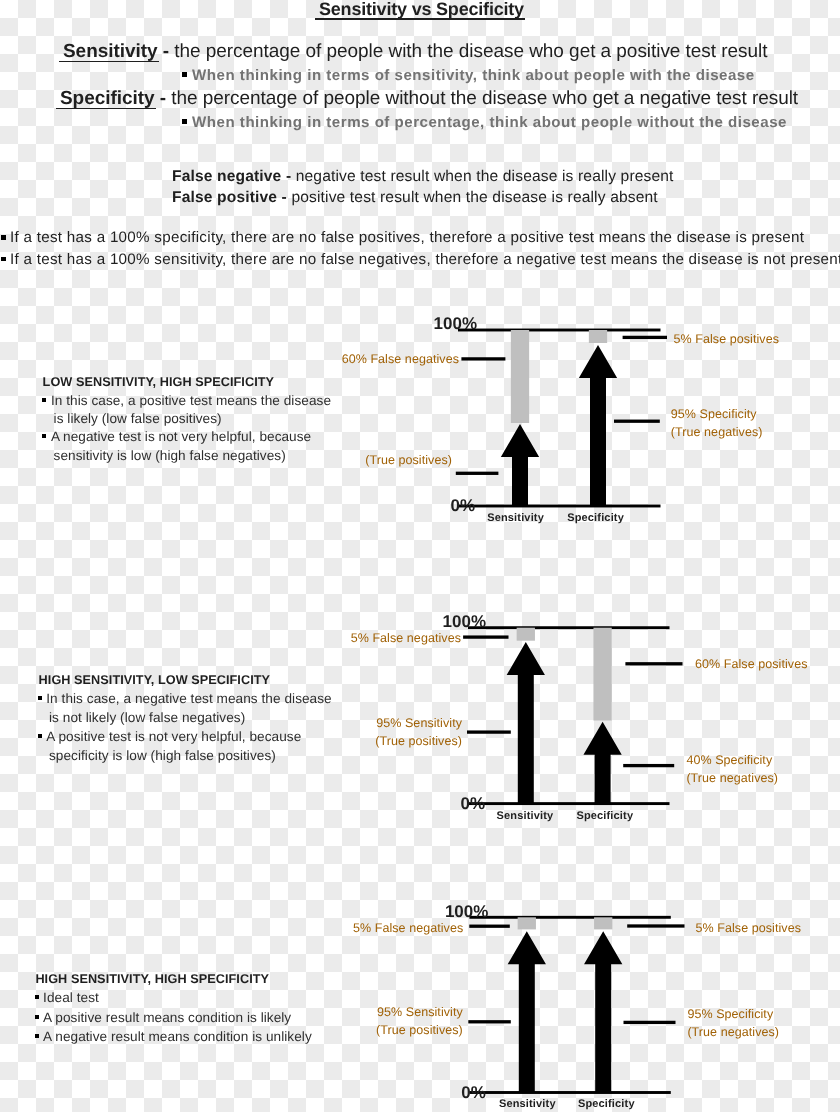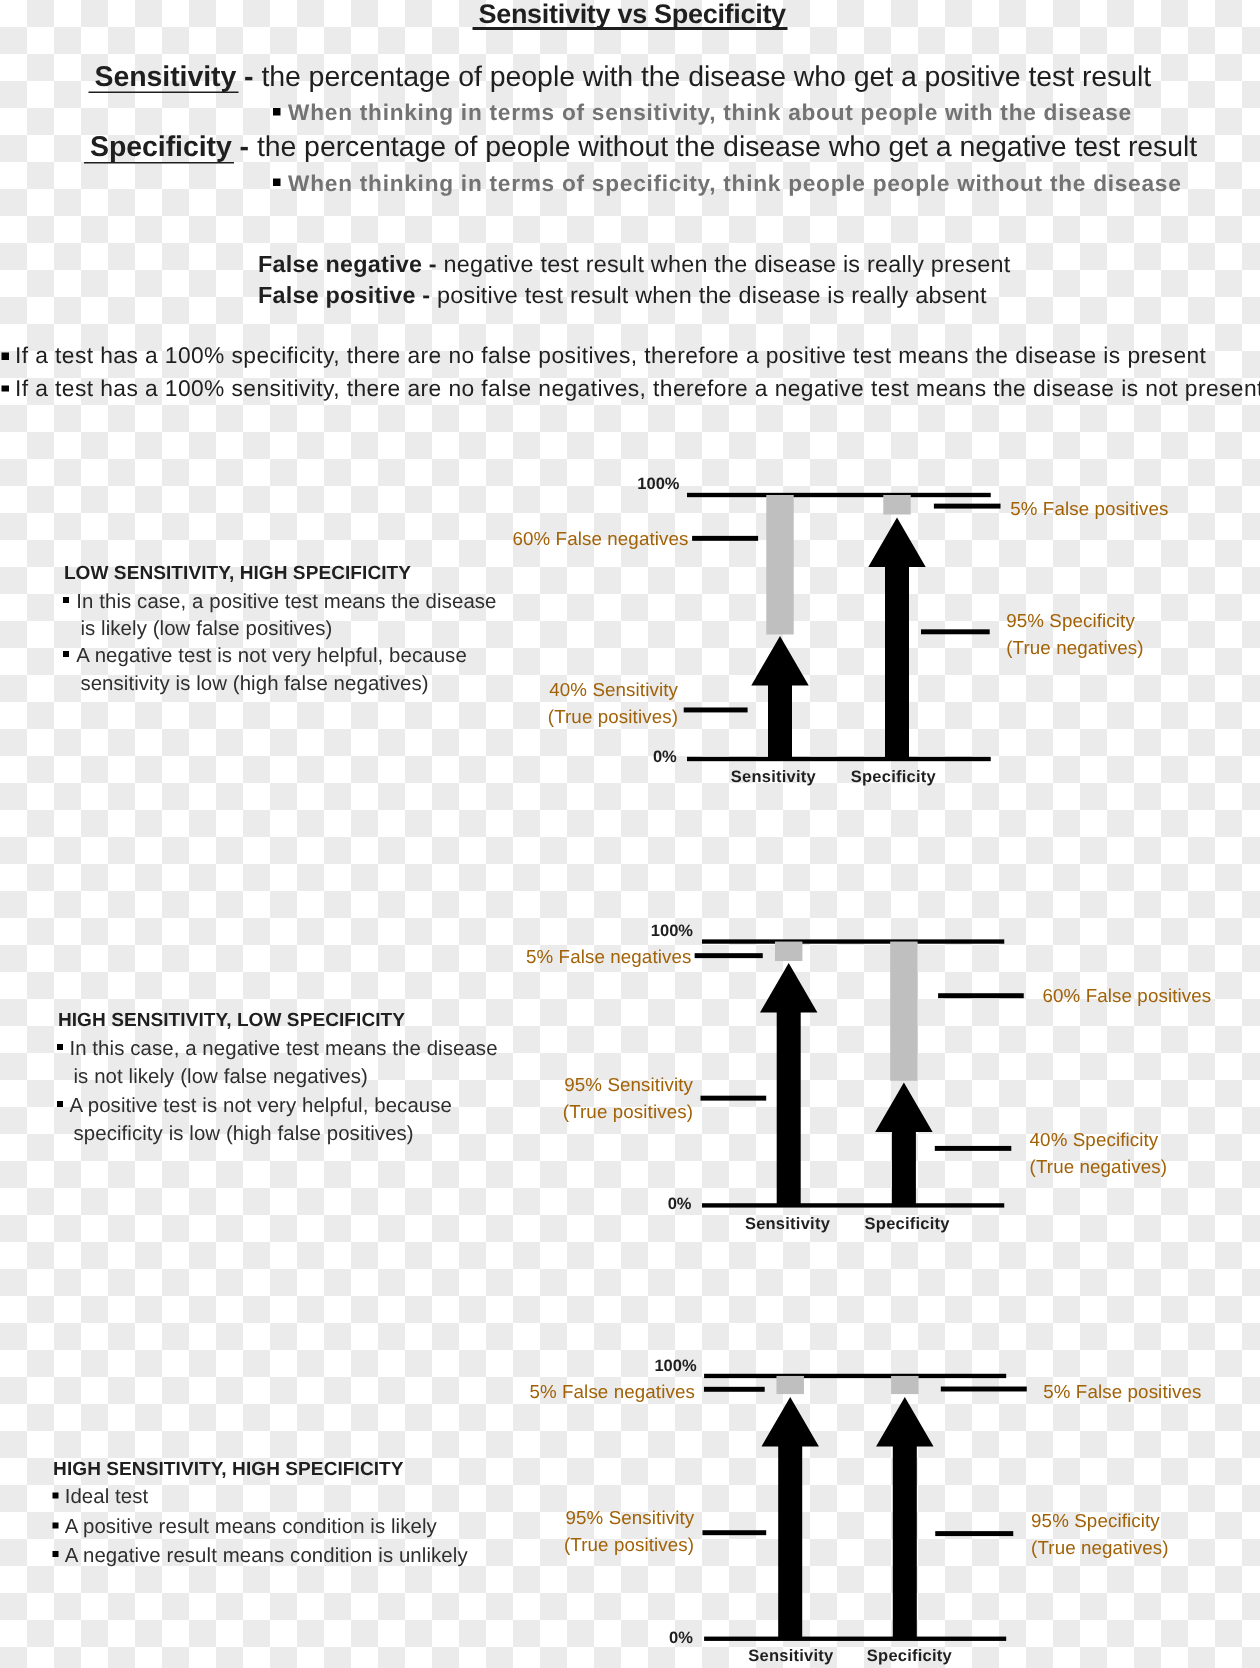--- a/index.html
+++ b/index.html
@@ -16,21 +16,21 @@
   .ttl{font-size:18px;font-weight:bold;letter-spacing:-0.2px;}
   .und{position:relative;display:inline-block;}
   .und::after{content:"";position:absolute;left:-4px;right:-1px;top:var(--ub,18px);height:1.9px;background:#1f1f1f;}
   .defline{font-size:19px;letter-spacing:-0.05px;}
   .defline b{font-weight:bold;}
   .redline{font-size:15.1px;font-weight:bold;color:#737373;letter-spacing:0.5px;}
   .fline{font-size:15.6px;letter-spacing:0.14px;}
   .bline{font-size:15.2px;letter-spacing:0.28px;}
   .sq{display:inline-block;width:4.5px;height:4.6px;background:#000;vertical-align:2.4px;}
   .redline .sq{width:5.2px;height:5.3px;vertical-align:2.8px;}
-  .axpct{font-size:11px;font-weight:bold;line-height:13px;}
+  .axpct{font-size:17px;font-weight:bold;line-height:13px;margin-left:24px;}
   .catlab{font-size:11px;font-weight:bold;line-height:12px;letter-spacing:0.16px;}
   .leaflab{font-size:12.5px;line-height:18px;color:#a16207;letter-spacing:0.07px;}
   .blkhead{font-size:12.7px;font-weight:bold;line-height:14px;letter-spacing:0.05px;}
   .blktext{font-size:13.6px;line-height:15px;color:#2e2e2e;letter-spacing:0.06px;}
   .sq2{display:inline-block;width:4px;height:4px;background:#000;vertical-align:3px;}
 </style>
 </head>
 <body>
 
 
@@ -43,21 +43,21 @@
 </div>
 <div class="abs redline" style="left:182.2px;top:66.8px;">
   <span class="sq"></span>&nbsp;<span>When thinking in terms of sensitivity, think about people with the disease</span>
 </div>
 
 
 <div class="abs defline" style="left:60px;top:88px;">
   <b class="und" style="--ub:19.5px">Specificity</b><b> - </b><span>the percentage of people without the disease who get a negative test result</span>
 </div>
 <div class="abs redline" style="left:182.2px;top:113.6px;">
-  <span class="sq"></span>&nbsp;<span>When thinking in terms of specificity, think people people without the disease</span>
+  <span class="sq"></span>&nbsp;<span>When thinking in terms of percentage, think about people without the disease</span>
 </div>
 
 
 <div class="abs fline" style="left:172px;top:168px;">
   <b>False negative -</b> <span>negative test result when the disease is really present</span>
 </div>
 <div class="abs fline" style="left:172px;top:189.2px;">
   <b>False positive -</b> <span>positive test result when the disease is really absent</span>
 </div>
 
@@ -98,21 +98,20 @@
     <path d="M 603.2 931.3 L 622.35 964.3 L 611.2 964.3 L 611.2 1092.5 L 595.2 1092.5 L 595.2 964.3 L 584.0500000000001 964.3 Z" fill="#000000"></path>
     <rect x="469.3" y="924.5500000000001" width="40.5" height="3.3" fill="#000000"></rect>
     <rect x="468.3" y="1020.15" width="42.5" height="3.3" fill="#000000"></rect>
     <rect x="627.2" y="924.35" width="57.299999999999955" height="3.3" fill="#000000"></rect>
     <rect x="623.5" y="1020.75" width="52" height="3.3" fill="#000000"></rect>
   </svg>
 
 <div class="abs axpct" style="top: 316.7px; left: 0px; width: 453px; text-align: right;">100%</div><div class="abs axpct" style="top: 498.9px; left: 0px; width: 451.2px; text-align: right;">0%</div><div class="abs catlab" style="top: 512.1px; left: 315.6px; width: 400px; text-align: center;">Sensitivity</div><div class="abs catlab" style="top: 512.1px; left: 395.6px; width: 400px; text-align: center;">Specificity</div><div class="abs leaflab" style="top: 350.2px; left: 0px; width: 459px; text-align: right;">
     <div>60% False negatives</div>
   </div><div class="abs leaflab" style="top: 451.4px; left: 0px; width: 452px; text-align: right;">
-    <div>40% Sensitivity</div>
     <div>(True positives)</div>
   </div><div class="abs leaflab" style="top: 330.2px; left: 673.5px;">
     <div>5% False positives</div>
   </div><div class="abs leaflab" style="top: 405.4px; left: 670.8px;">
     <div>95% Specificity</div>
     <div>(True negatives)</div>
   </div><div class="abs blkhead" style="left: 42.6px; top: 375px;">LOW SENSITIVITY, HIGH SPECIFICITY</div><div class="abs blktext" style="top: 392.9px; left: 42px;"><span class="sq2"></span><span style="margin-left: 4.9px;">In this case, a positive test means the disease</span></div><div class="abs blktext" style="top: 411.1px; left: 53.6px;">is likely (low false positives)</div><div class="abs blktext" style="top: 429.3px; left: 42px;"><span class="sq2"></span><span style="margin-left: 4.9px;">A negative test is not very helpful, because</span></div><div class="abs blktext" style="top: 447.5px; left: 53.6px;">sensitivity is low (high false negatives)</div><div class="abs axpct" style="top: 615px; left: 0px; width: 462px; text-align: right;">100%</div><div class="abs axpct" style="top: 796.8px; left: 0px; width: 461px; text-align: right;">0%</div><div class="abs catlab" style="top: 810px; left: 325px; width: 400px; text-align: center;">Sensitivity</div><div class="abs catlab" style="top: 810px; left: 404.8px; width: 400px; text-align: center;">Specificity</div><div class="abs leaflab" style="top: 628.6px; left: 0px; width: 461px; text-align: right;">
     <div>5% False negatives</div>
   </div><div class="abs leaflab" style="top: 713.9px; left: 0px; width: 462px; text-align: right;">
     <div>95% Sensitivity</div>

